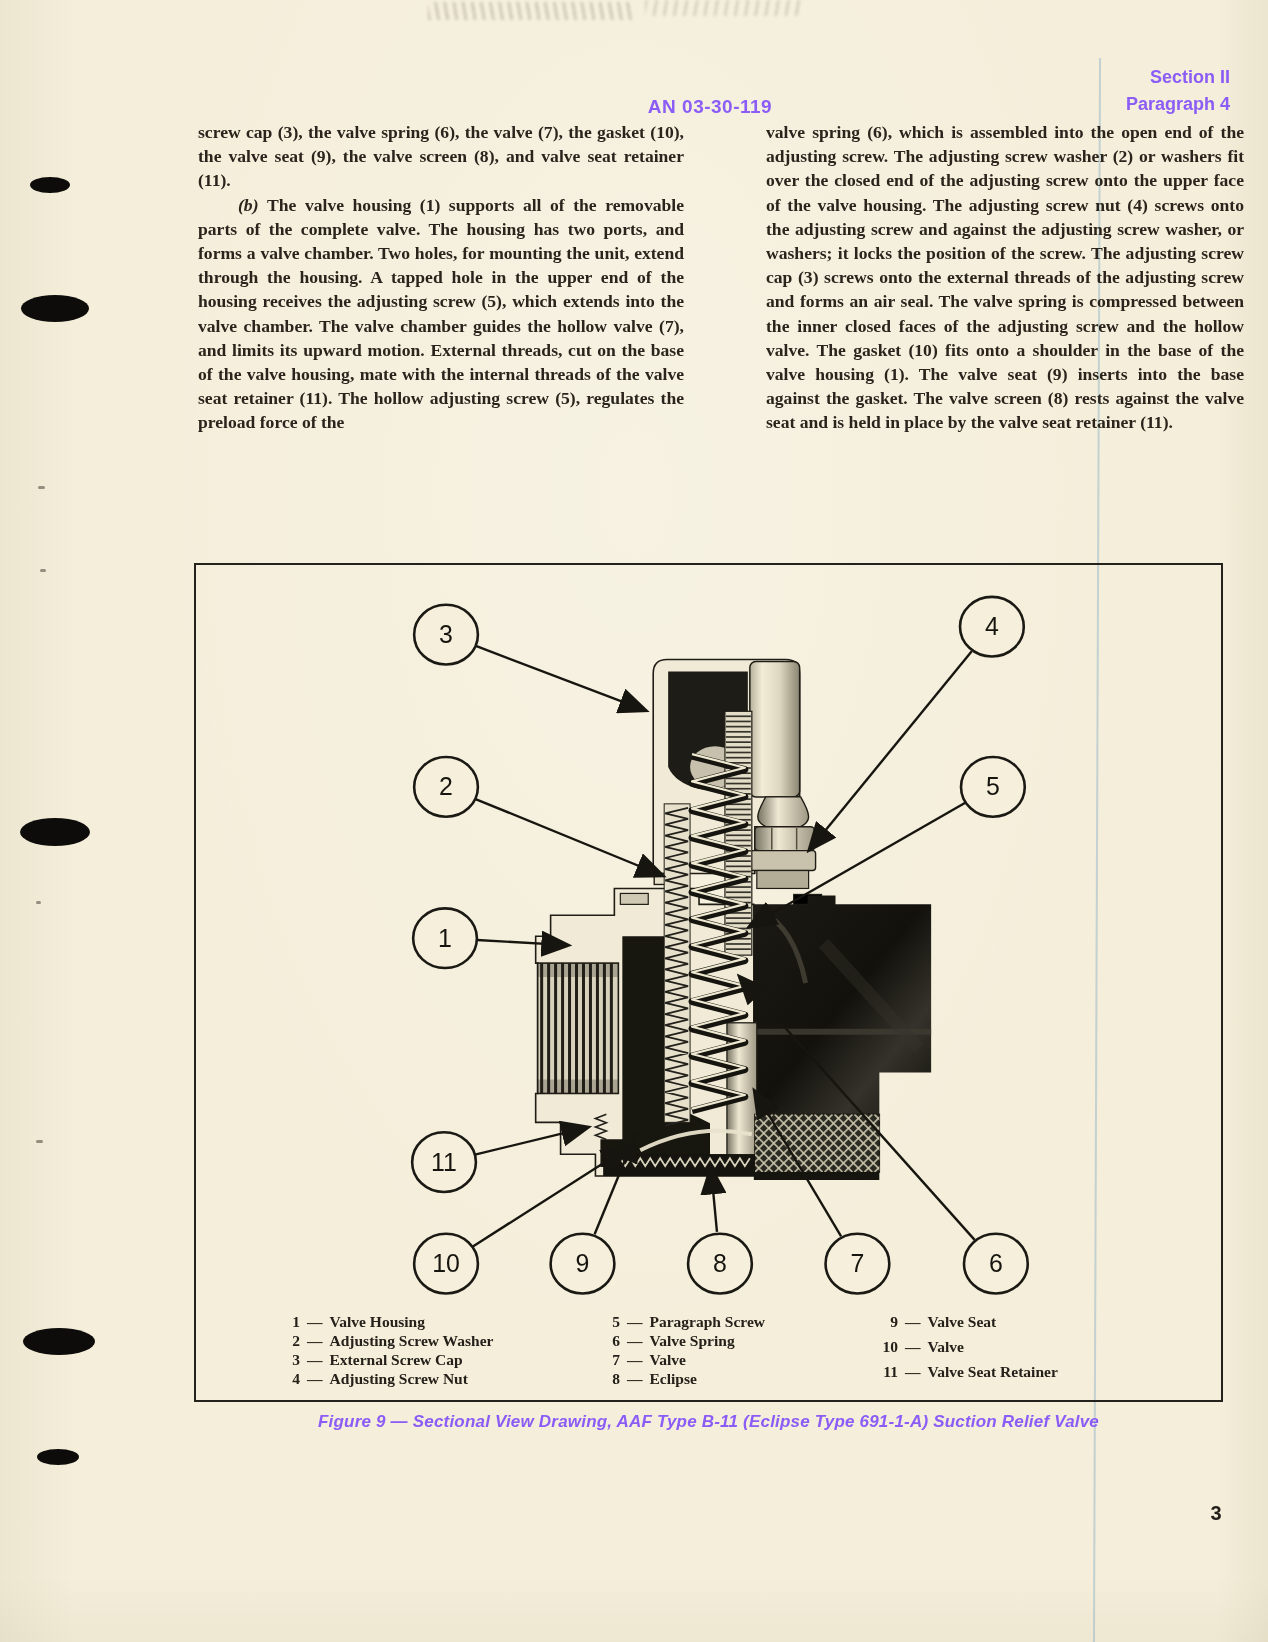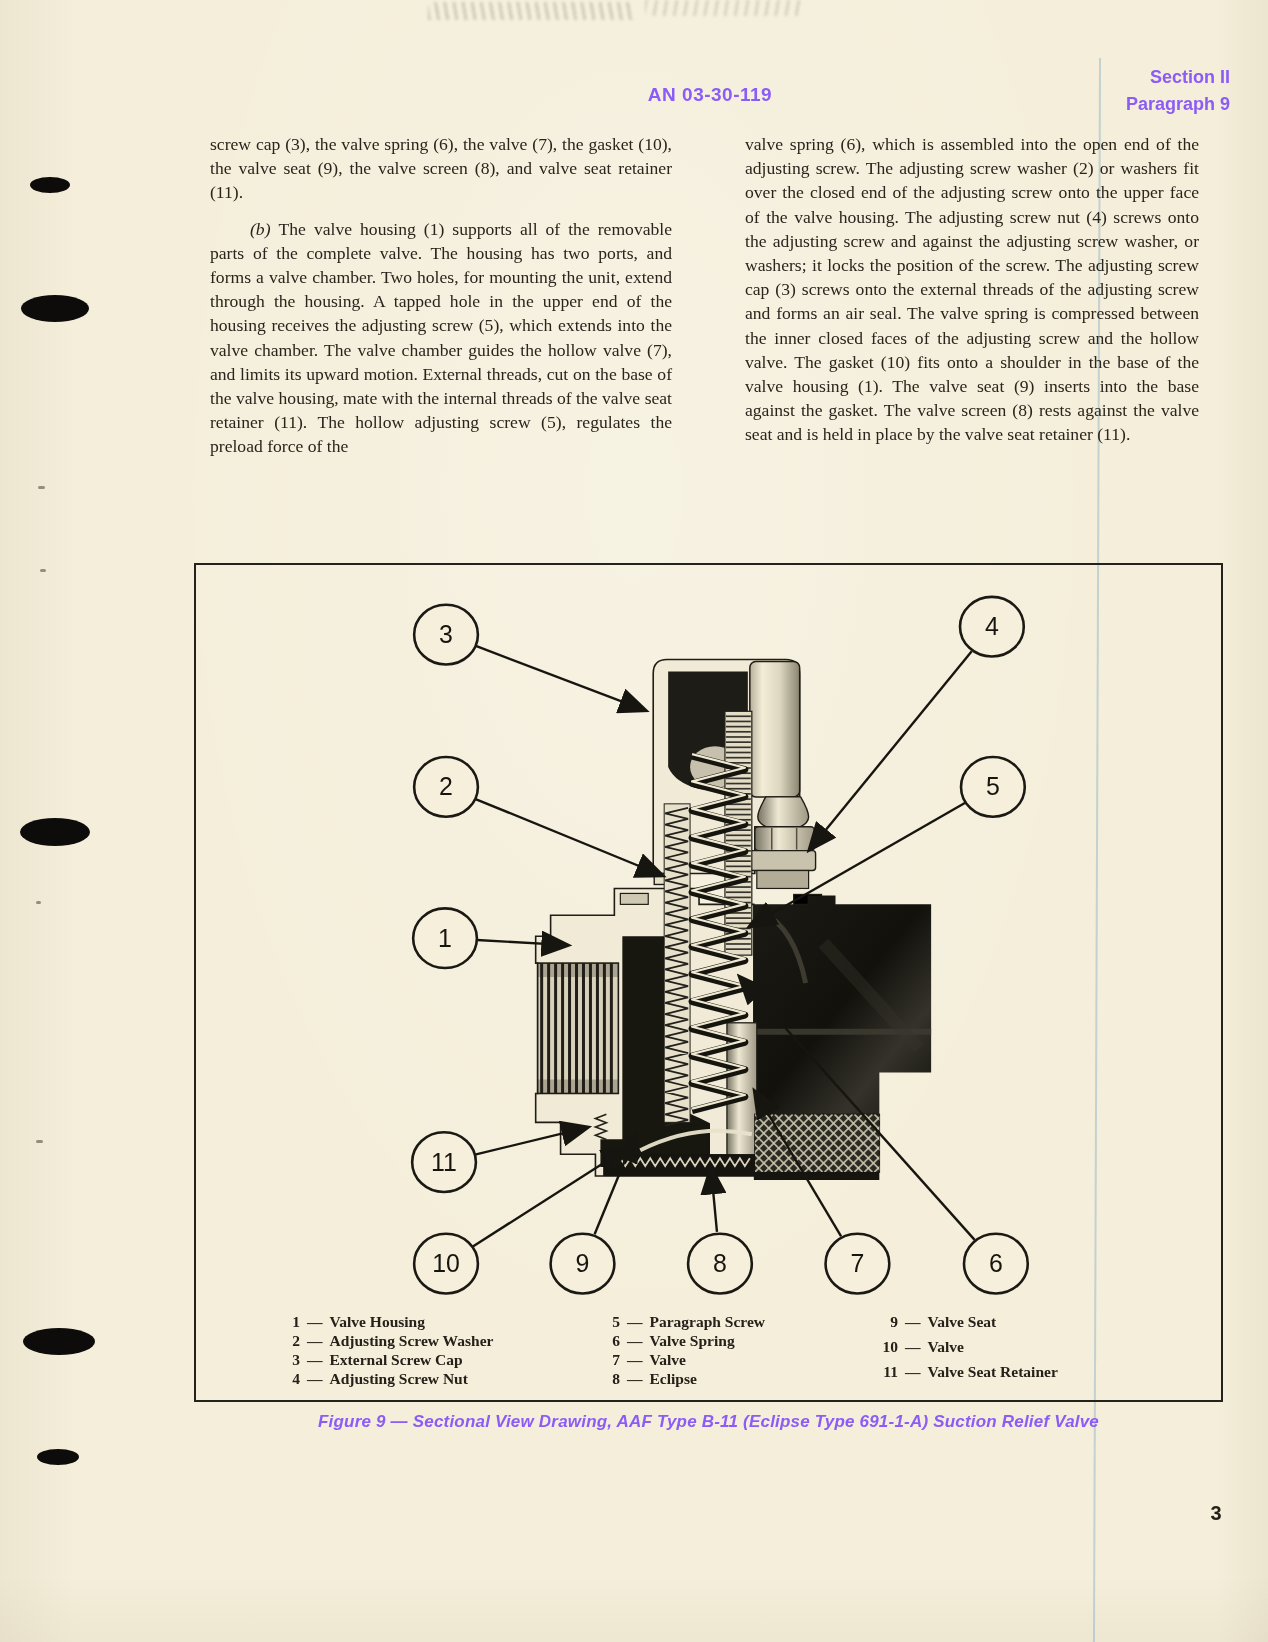--- a/index.html
+++ b/index.html
@@ -22,30 +22,30 @@
   .scan-line{position:absolute;left:1096px;top:58px;width:2px;height:1584px;
     background:rgba(126,170,196,.42);transform:rotate(.22deg);}
   .smudge{position:absolute;filter:blur(1.5px);opacity:.55;}
   .smudge.s1{left:428px;top:2px;width:205px;height:18px;
     background:repeating-linear-gradient(80deg,rgba(90,85,70,.45) 0 3px,rgba(0,0,0,0) 3px 9px);}
   .smudge.s2{left:645px;top:0;width:160px;height:16px;
     background:repeating-linear-gradient(100deg,rgba(90,85,70,.35) 0 3px,rgba(0,0,0,0) 3px 10px);}
 
   
   .hdr{position:absolute;font-family:Liberation Sans, sans-serif;font-weight:bold;color:#8b5cf6;}
-  .hdr.an{left:540px;top:84px;width:340px;text-align:center;font-size:19px;letter-spacing:.5px;}
+  .hdr.an{left:540px;top:96px;width:340px;text-align:center;font-size:19px;letter-spacing:.5px;}
   .hdr.right{right:38px;top:64px;text-align:right;font-size:18px;line-height:27px;}
 
   
   .col{position:absolute;top:120px;font-size:17.6px;line-height:24.2px;
     text-align:justify;color:#2a241c;}
-  .col p{margin:12px;}
+  .col p{margin:0;font-weight:bold;}
   .col p.indent{text-indent:40px;}
   .col.left{left:198px;width:486px;}
-  .col.right{left:733px;width:478px;}
+  .col.right{left:766px;width:478px;}
 
   
   .fig-frame{position:absolute;left:194px;top:563px;width:1029px;height:839px;
     border:2.5px solid #24221c;box-sizing:border-box;}
   .fig-frame svg{position:absolute;left:0;top:0;width:100%;height:100%;}
 
   .legend{position:absolute;left:0;top:748px;width:1029px;height:86px;
     font-family:"Liberation Serif",serif;font-weight:bold;font-size:15.5px;color:#25211a;}
   .legend .lcol{position:absolute;top:0;}
   .legend .lcol.c1{left:78px;}
@@ -82,21 +82,21 @@
 <div class="blob" style="left:37px;top:1449px;width:42px;height:16px;"></div>
 <div class="speck" style="left:38px;top:486px;width:7px;height:3px;"></div>
 <div class="speck" style="left:40px;top:569px;width:6px;height:3px;"></div>
 <div class="speck" style="left:36px;top:901px;width:5px;height:3px;"></div>
 <div class="speck" style="left:36px;top:1140px;width:7px;height:3px;"></div>
 <div class="scan-line"></div>
 
 <div class="hdr an">AN 03-30-119</div>
 <div class="hdr right">
   <div>Section II</div>
-  <div>Paragraph 9</div>
+  <div>Paragraph 4</div>
 </div>
 
 <div class="col left" id="col-left">
     <p>screw cap (3), the valve spring (6), the valve (7), the gasket (10), the valve seat (9), the valve screen (8), and valve seat retainer (11).</p>
     <p class="indent"><i>(b) </i>The valve housing (1) supports all of the removable parts of the complete valve. The housing has two ports, and forms a valve chamber. Two holes, for mounting the unit, extend through the housing. A tapped hole in the upper end of the housing receives the adjusting screw (5), which extends into the valve chamber. The valve chamber guides the hollow valve (7), and limits its upward motion. External threads, cut on the base of the valve housing, mate with the internal threads of the valve seat retainer (11). The hollow adjusting screw (5), regulates the preload force of the</p>
   </div>
 <div class="col right" id="col-right">
     <p>valve spring (6), which is assembled into the open end of the adjusting screw. The adjusting screw washer (2) or washers fit over the closed end of the adjusting screw onto the upper face of the valve housing. The adjusting screw nut (4) screws onto the adjusting screw and against the adjusting screw washer, or washers; it locks the position of the screw. The adjusting screw cap (3) screws onto the external threads of the adjusting screw and forms an air seal. The valve spring is compressed between the inner closed faces of the adjusting screw and the hollow valve. The gasket (10) fits onto a shoulder in the base of the valve housing (1). The valve seat (9) inserts into the base against the gasket. The valve screen (8) rests against the valve seat and is held in place by the valve seat retainer (11).</p>
   </div>
 

